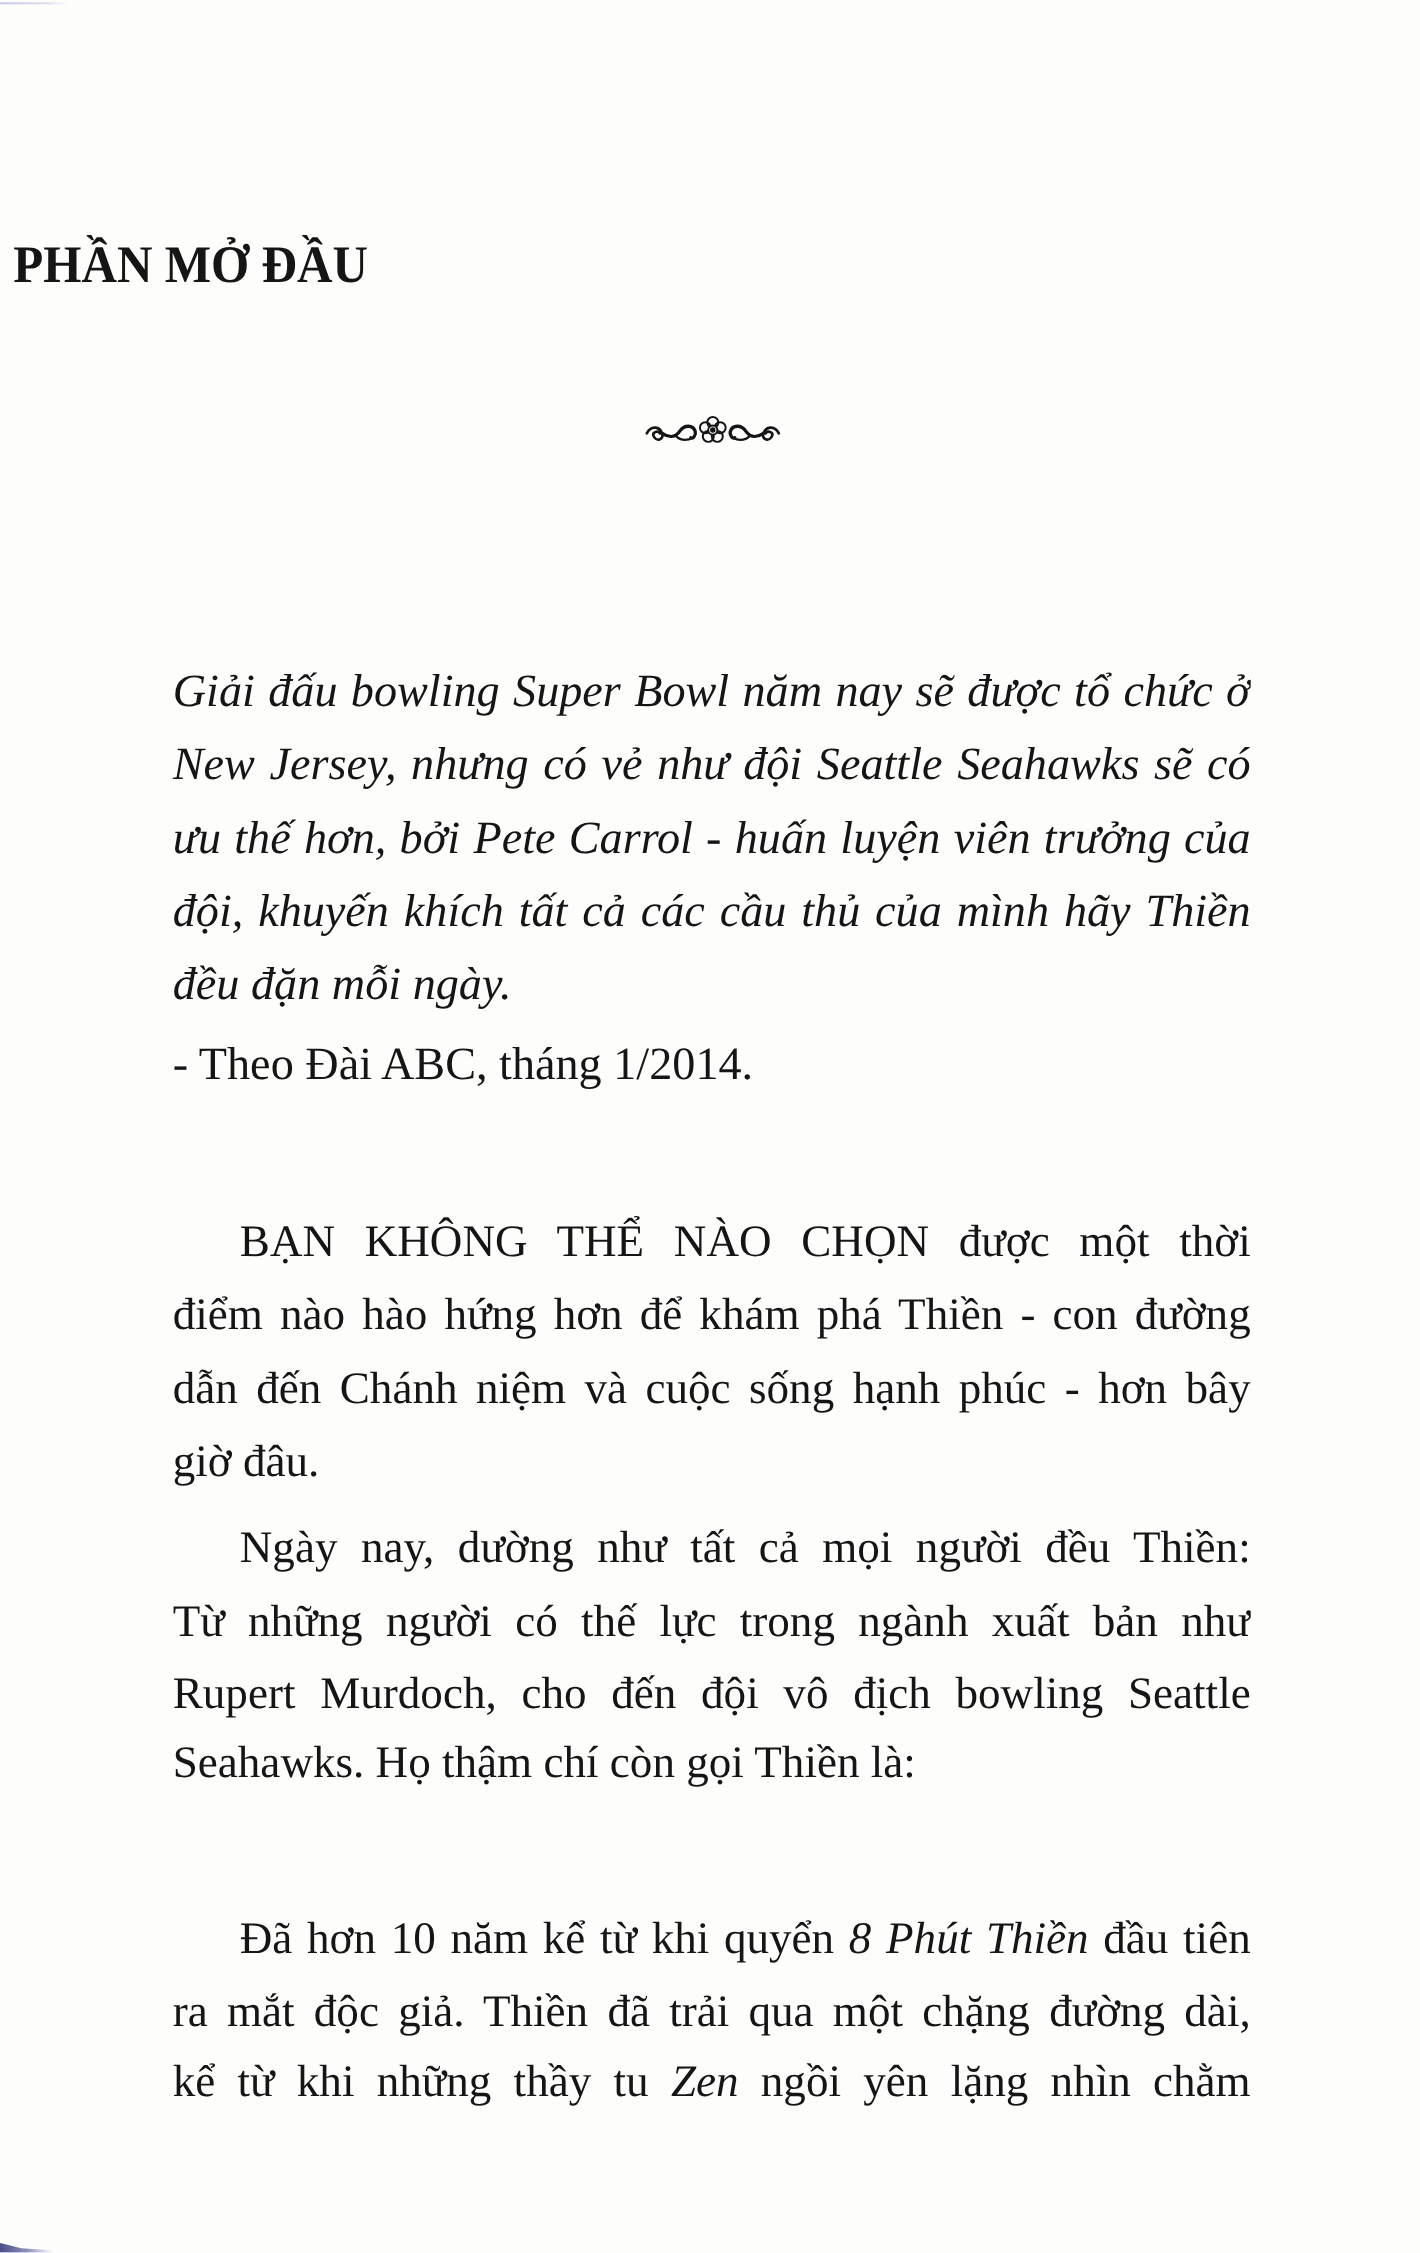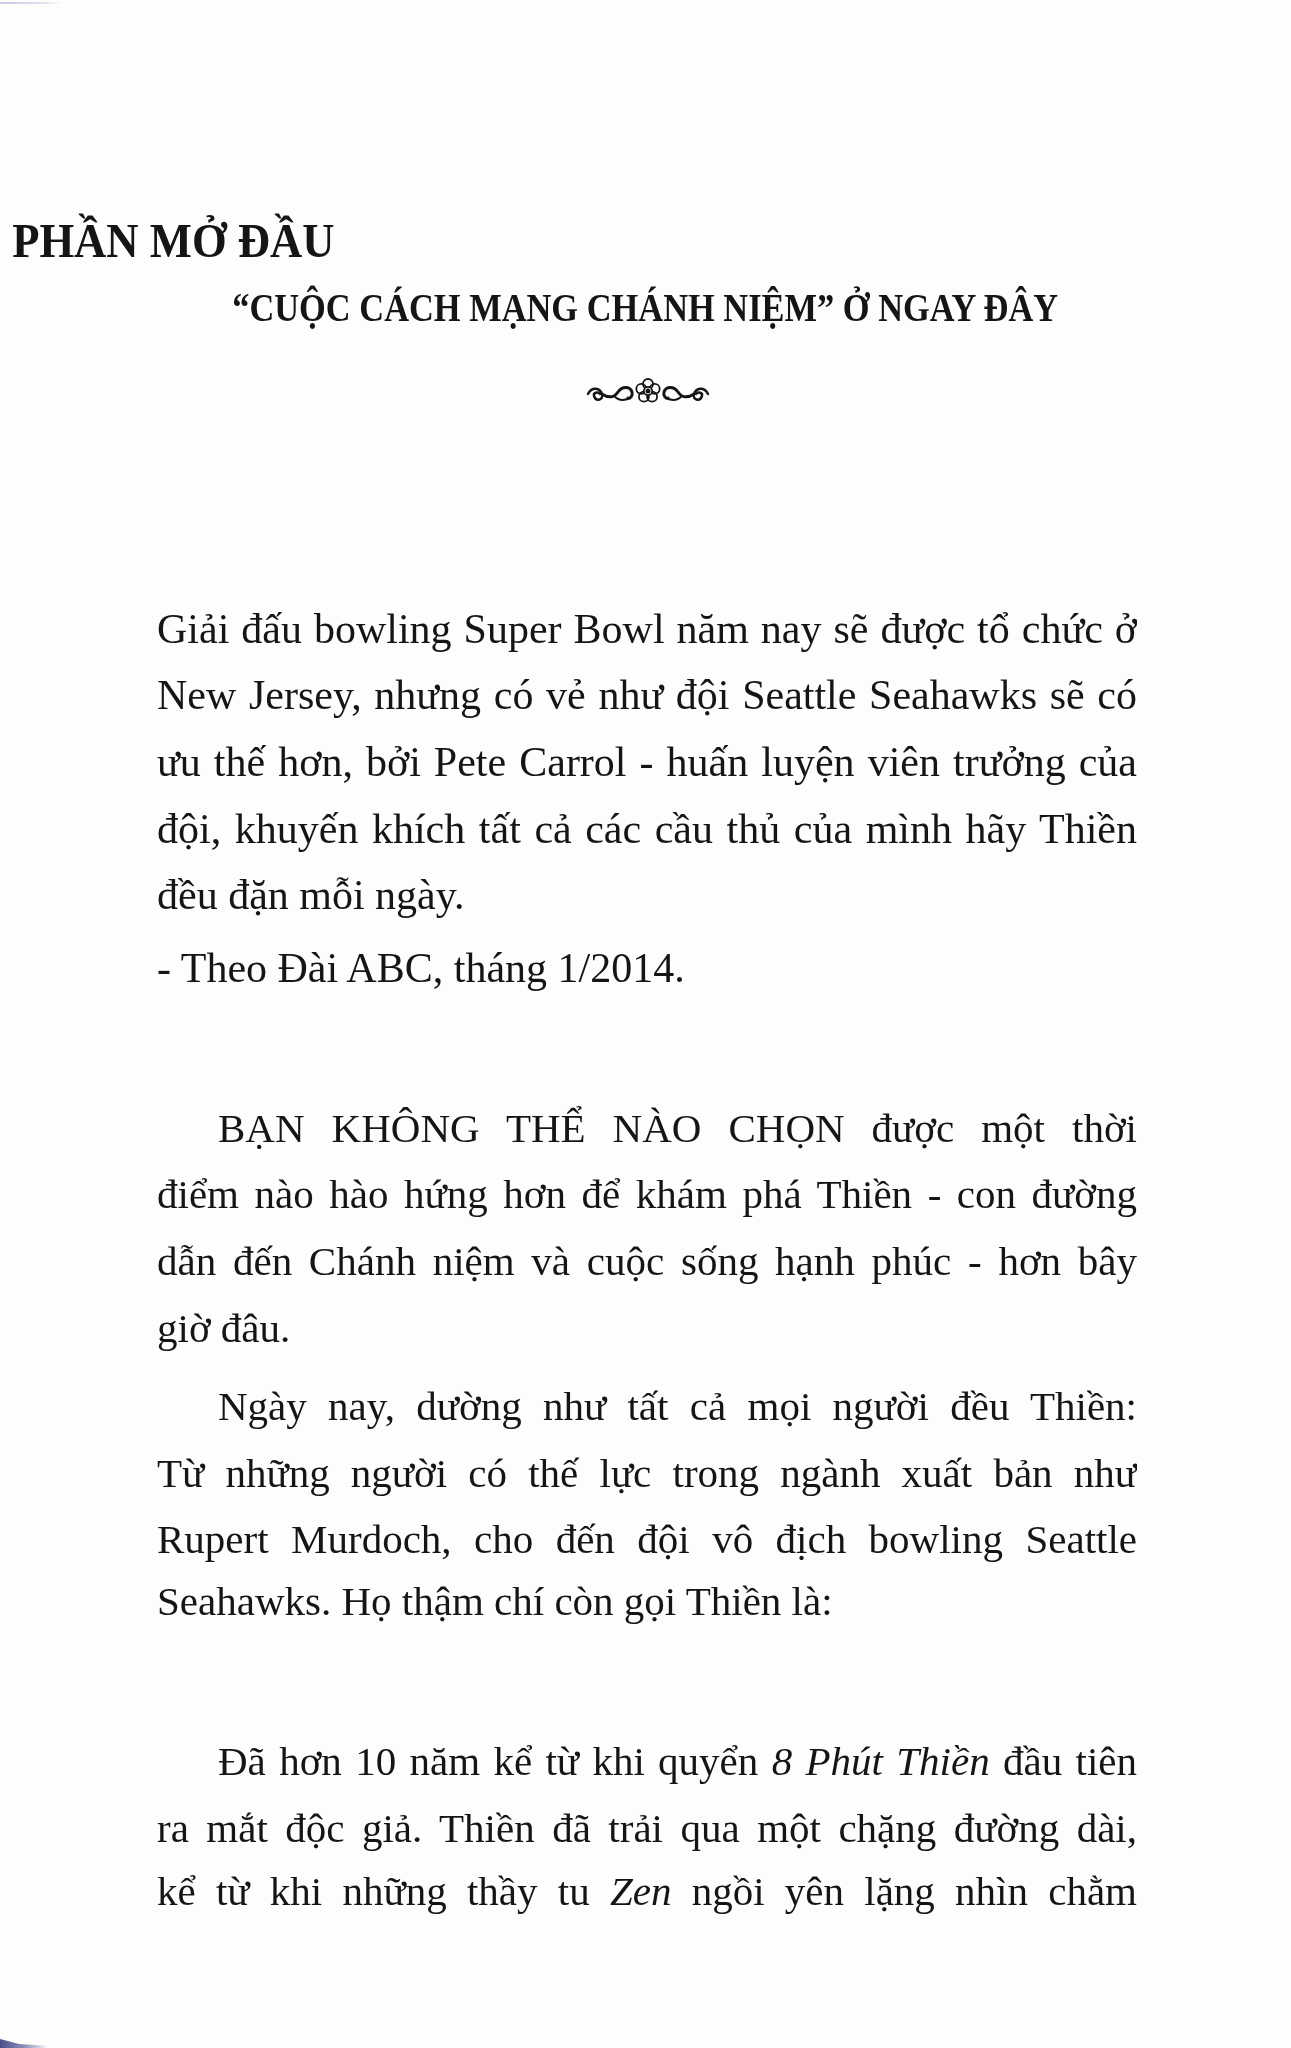--- a/index.html
+++ b/index.html
@@ -31,34 +31,33 @@
   }
   .subtitle span { display: inline-block; transform: scaleX(0.86); transform-origin: center; white-space: nowrap; }
   .ornament { position: absolute; left: 584px; top: 378px; width: 128px; height: 28px; }
   .line {
     position: absolute; left: 157px; width: 980px;
     height: 66px; line-height: 66px; white-space: nowrap;
   }
   .line.just { text-align: justify; text-align-last: justify; white-space: normal; overflow: hidden; }
   .line.indent { left: 218px; width: 919px; }
   .body-text { font-size: 41px; }
-  .quote-text { font-size: 42px; }
+  .quote-text { font-size: 42px; font-style: italic; }
   .attribution { position: absolute; left: 157px; width: 975px; font-size: 42px; line-height: 66px; height: 66px; }
   .centered { left: 157px; width: 980px; text-align: center; font-style: italic; }
   .it { font-style: italic; }
 </style>
 </head>
 <body>
 
 <div class="page">
   <div class="artifact-top"></div>
   <div class="artifact-bottom"></div>
 
   <div class="title"><span>PHẦN MỞ ĐẦU</span></div>
-  <div class="subtitle"><span>“CUỘC CÁCH MẠNG CHÁNH NIỆM” Ở NGAY ĐÂY</span></div>
 
   <svg class="ornament" viewBox="0 0 128 28">
 
     <path d="M4 16 C 8 8, 16 10, 18 16 C 20 22, 12 24, 10 18 C 9 15, 14 13, 16 16" fill="none" stroke="#151515" stroke-width="2.4" stroke-linecap="round"></path>
     <path d="M18 16 C 24 20, 30 20, 34 14 C 38 8, 46 8, 48 14 C 49 18, 46 21, 44 20" fill="none" stroke="#151515" stroke-width="3" stroke-linecap="round"></path>
     <path d="M30 18 C 34 22, 40 23, 46 20" fill="none" stroke="#151515" stroke-width="2" stroke-linecap="round"></path>
 
     <g transform="translate(64,13)" fill="none" stroke="#151515" stroke-width="1.8">
       <circle cx="0" cy="-7" r="5"></circle>
       <circle cx="6.7" cy="-2.2" r="5"></circle>

